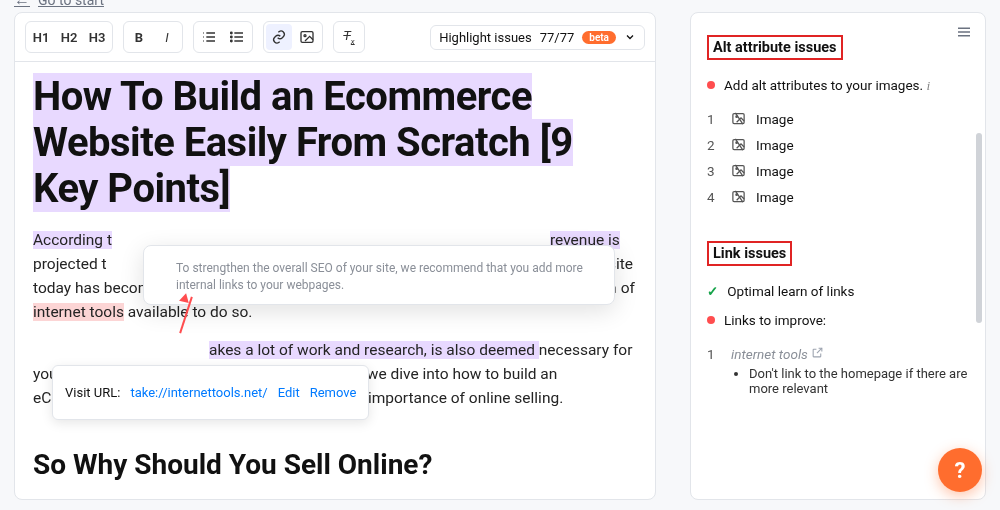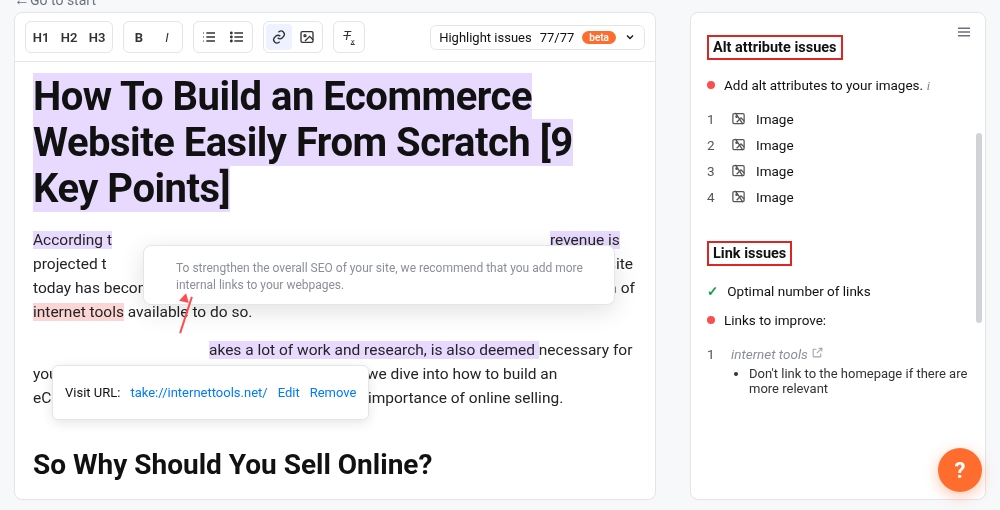--- a/index.html
+++ b/index.html
@@ -9,21 +9,21 @@
     --purple-hl:#e8d9ff;
     --red-hl:#fcd5d5;
     --accent:#007aff;
     --orange:#ff6d2e;
     --ok:#16a34a;
     --dot-red:#ff4d4f;
     --boxred:#e02424;
   }
   html,body{margin:0;padding:0;font-family:-apple-system,BlinkMacSystemFont,"Segoe UI",Roboto,Helvetica,Arial,sans-serif;color:var(--text);background:#f7f8fa;}
   .app{width:1000px;height:510px;position:relative;overflow:hidden;}
-  .topbar{display:flex;align-items:center;padding:0 14px;height:12px;color:var(--muted);font-size:14px;}
+  .topbar{display:flex;align-items:center;gap:8px;padding:0 14px;height:12px;color:var(--muted);font-size:14px;text-decoration:underline;}
   .topbar .arrow{font-size:16px;line-height:1;margin-top:-12px;}
   .topbar .label{margin-top:-12px;}
   .columns{display:flex;gap:34px;padding:0 14px;}
   .editor{flex:1;background:#fff;border:1px solid var(--border);border-radius:8px;overflow:hidden;position:relative;}
   .sidebar{width:262px;background:#fff;border:1px solid var(--border);border-radius:8px;padding:14px 16px 0 16px;position:relative;overflow:hidden;}
   .toolbar{display:flex;align-items:center;gap:10px;border-bottom:1px solid var(--border);padding:8px 10px;}
   .tgroup{display:flex;align-items:center;gap:2px;border:1px solid var(--border);border-radius:6px;padding:2px;}
   .tbtn{width:26px;height:26px;display:flex;align-items:center;justify-content:center;border-radius:4px;font-size:13px;color:#333;cursor:pointer;}
   .tbtn.active{background:#eef1ff;}
   .tbtn svg{width:16px;height:16px;}
@@ -234,21 +234,21 @@
                 <path d="M7 3l12 18" stroke="#555"></path>
               </svg>
             </span>
             <span>Image</span>
           </li>
       </ol>
 
       <div class="sec-title">Link issues</div>
       <div class="iss ok">
         <span class="chk">✓</span>
-        <span>Optimal number of links</span>
+        <span>Optimal learn of links</span>
       </div>
       <div class="iss">
         <span class="dot"></span>
         <span>Links to improve:</span>
       </div>
       <ol class="linklist">
         <li>
           <div>
             <span class="name">internet tools</span>
             <svg class="ext" viewBox="0 0 24 24" fill="none" stroke="currentColor" stroke-width="2">

